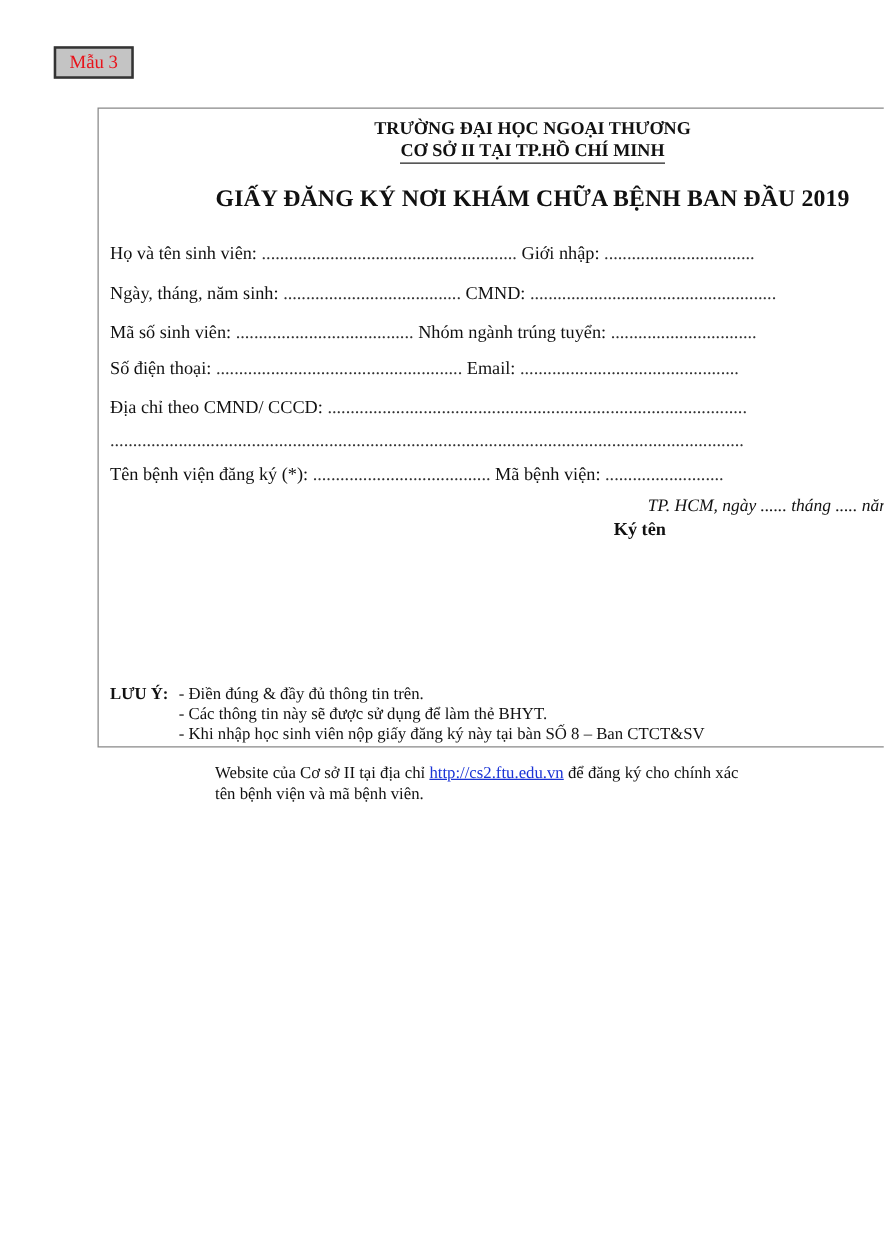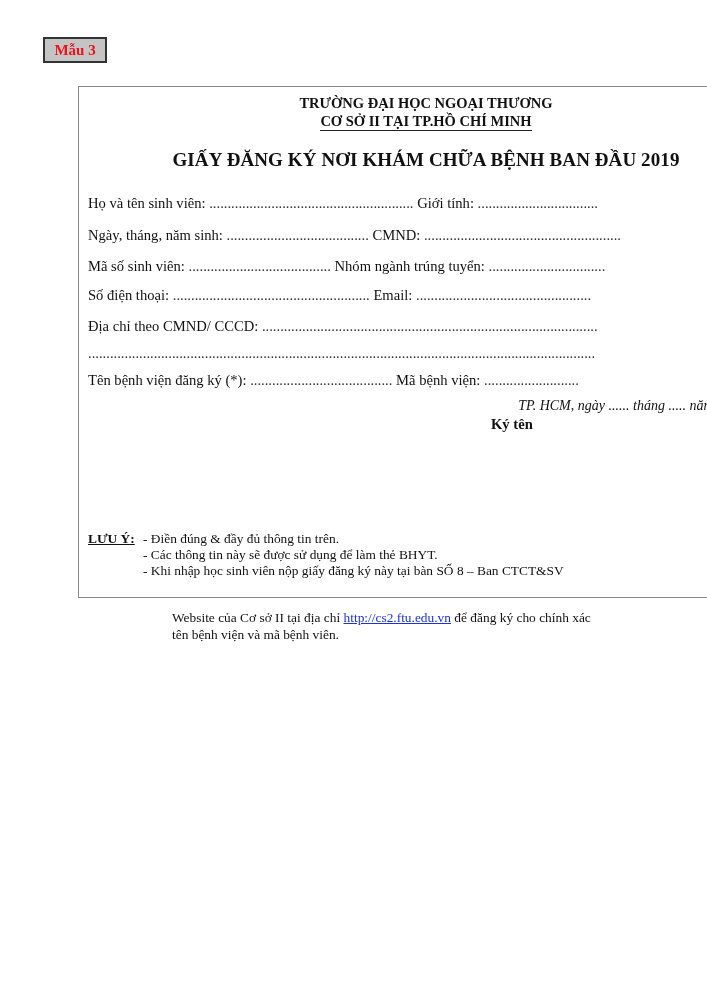--- a/index.html
+++ b/index.html
@@ -3,21 +3,21 @@
 <meta charset="utf-8">
 <style>
   html, body { margin:0; padding:0; }
   body {
     width:707px; height:1000px; background:#ffffff; position:relative; overflow:hidden;
     font-family:"Liberation Serif", "DejaVu Serif", serif; color:#111;
   }
   .form-tag {
     position:absolute; left:43px; top:37px; width:64px; height:26px;
     background:#c4c4c4; border:2px solid #333; box-sizing:border-box;
-    color:#e8131b; font-weight:bold; font-size:15px; text-align:center; line-height:22px;
+    color:#e8131b; font-weight:normal; font-size:15px; text-align:center; line-height:22px;
   }
   .frame {
     position:absolute; left:78px; top:86px; width:696px; height:512px;
     border:1.5px solid #888; box-sizing:border-box;
   }
   .uni1, .uni2 {
     position:absolute; left:0; width:100%; text-align:center; font-weight:bold; font-size:14.5px;
   }
   .uni1 { top:8px; }
   .uni2 { top:26px; }
@@ -27,21 +27,21 @@
     font-weight:bold; font-size:19px; letter-spacing:0.1px;
   }
   .row {
     position:absolute; left:9px; font-size:14.6px; white-space:nowrap;
   }
   .dots { color:#333; }
   .r1 { top:108px; } .r2 { top:140px; } .r3 { top:171px; } .r4 { top:200px; }
   .r5 { top:231px; } .r6 { top:258px; } .r7 { top:285px; }
   .date { position:absolute; right:28px; top:311px; font-style:italic; font-size:14px; }
   .sign { position:absolute; left:412px; top:329px; font-weight:bold; font-size:14.6px; }
-  .note { position:absolute; left:9px; top:444px; font-size:13.4px; line-height:16px;text-decoration:underline; }
+  .note { position:absolute; left:9px; top:460px; font-size:13.4px; line-height:16px; }
   .note b { font-weight:bold; }
   .note .items { position:absolute; left:55px; top:0; white-space:nowrap; }
   .ghichu {
     position:absolute; left:88px; top:610px; font-size:13.4px; line-height:16.5px; width:560px;
   }
   .ghichu .lbl { font-weight:bold; font-style:italic; }
   .ghichu .l2, .ghichu .l3 { padding-left:84px; }
   .ghichu a { color:#1a33d6; text-decoration:underline; }
 </style>
 </head>
@@ -50,21 +50,21 @@
 <div class="form-tag">Mẫu 3</div>
 
 <div class="frame">
   <div class="uni1">TRƯỜNG ĐẠI HỌC NGOẠI THƯƠNG</div>
   <div class="uni2"><span>CƠ SỞ II TẠI TP.HỒ CHÍ MINH</span></div>
   <div class="title">GIẤY ĐĂNG KÝ NƠI KHÁM CHỮA BỆNH BAN ĐẦU 2019</div>
 
   <div class="row r1">
     <span>Họ và tên sinh viên:</span>
     <span class="dots">........................................................</span>
-    <span>Giới tính:</span>
+    <span>Giới nhập:</span>
     <span class="dots">.................................</span>
   </div>
   <div class="row r2">
     <span>Ngày, tháng, năm sinh:</span>
     <span class="dots">.......................................</span>
     <span>CMND:</span>
     <span class="dots">......................................................</span>
   </div>
   <div class="row r3">
     <span>Mã số sinh viên:</span>

